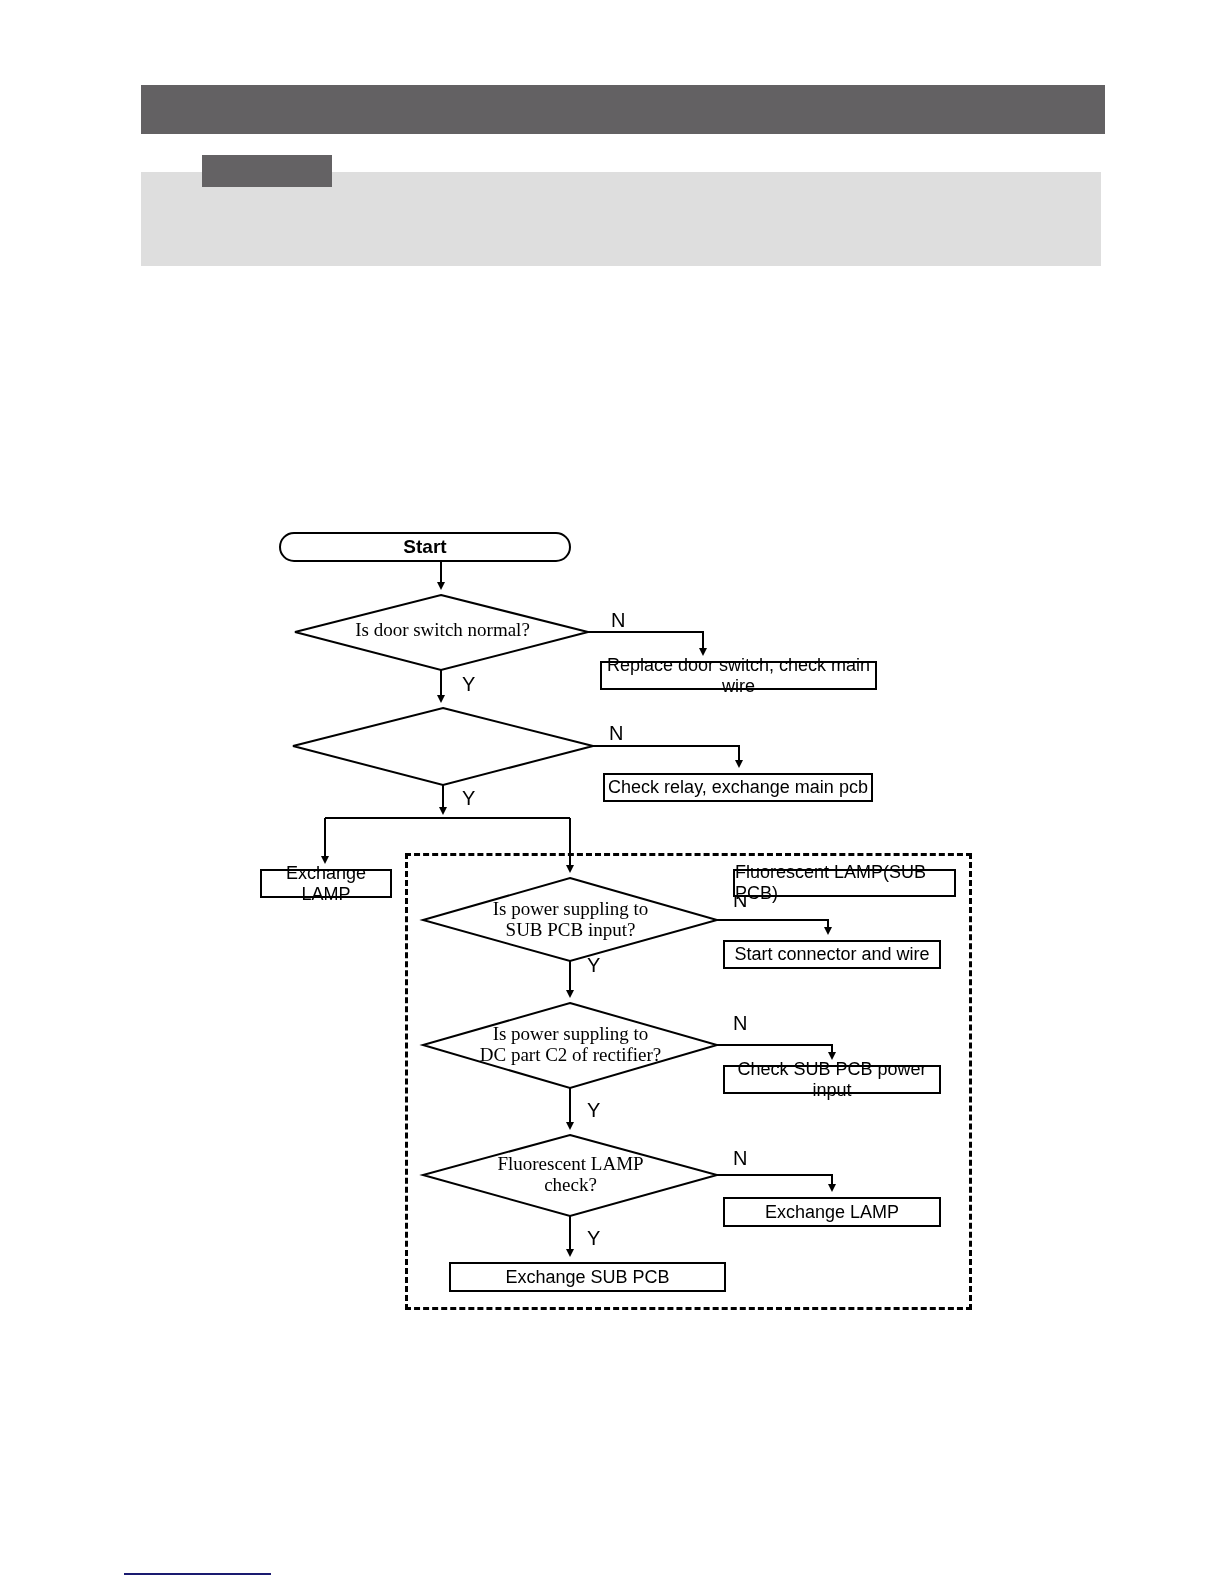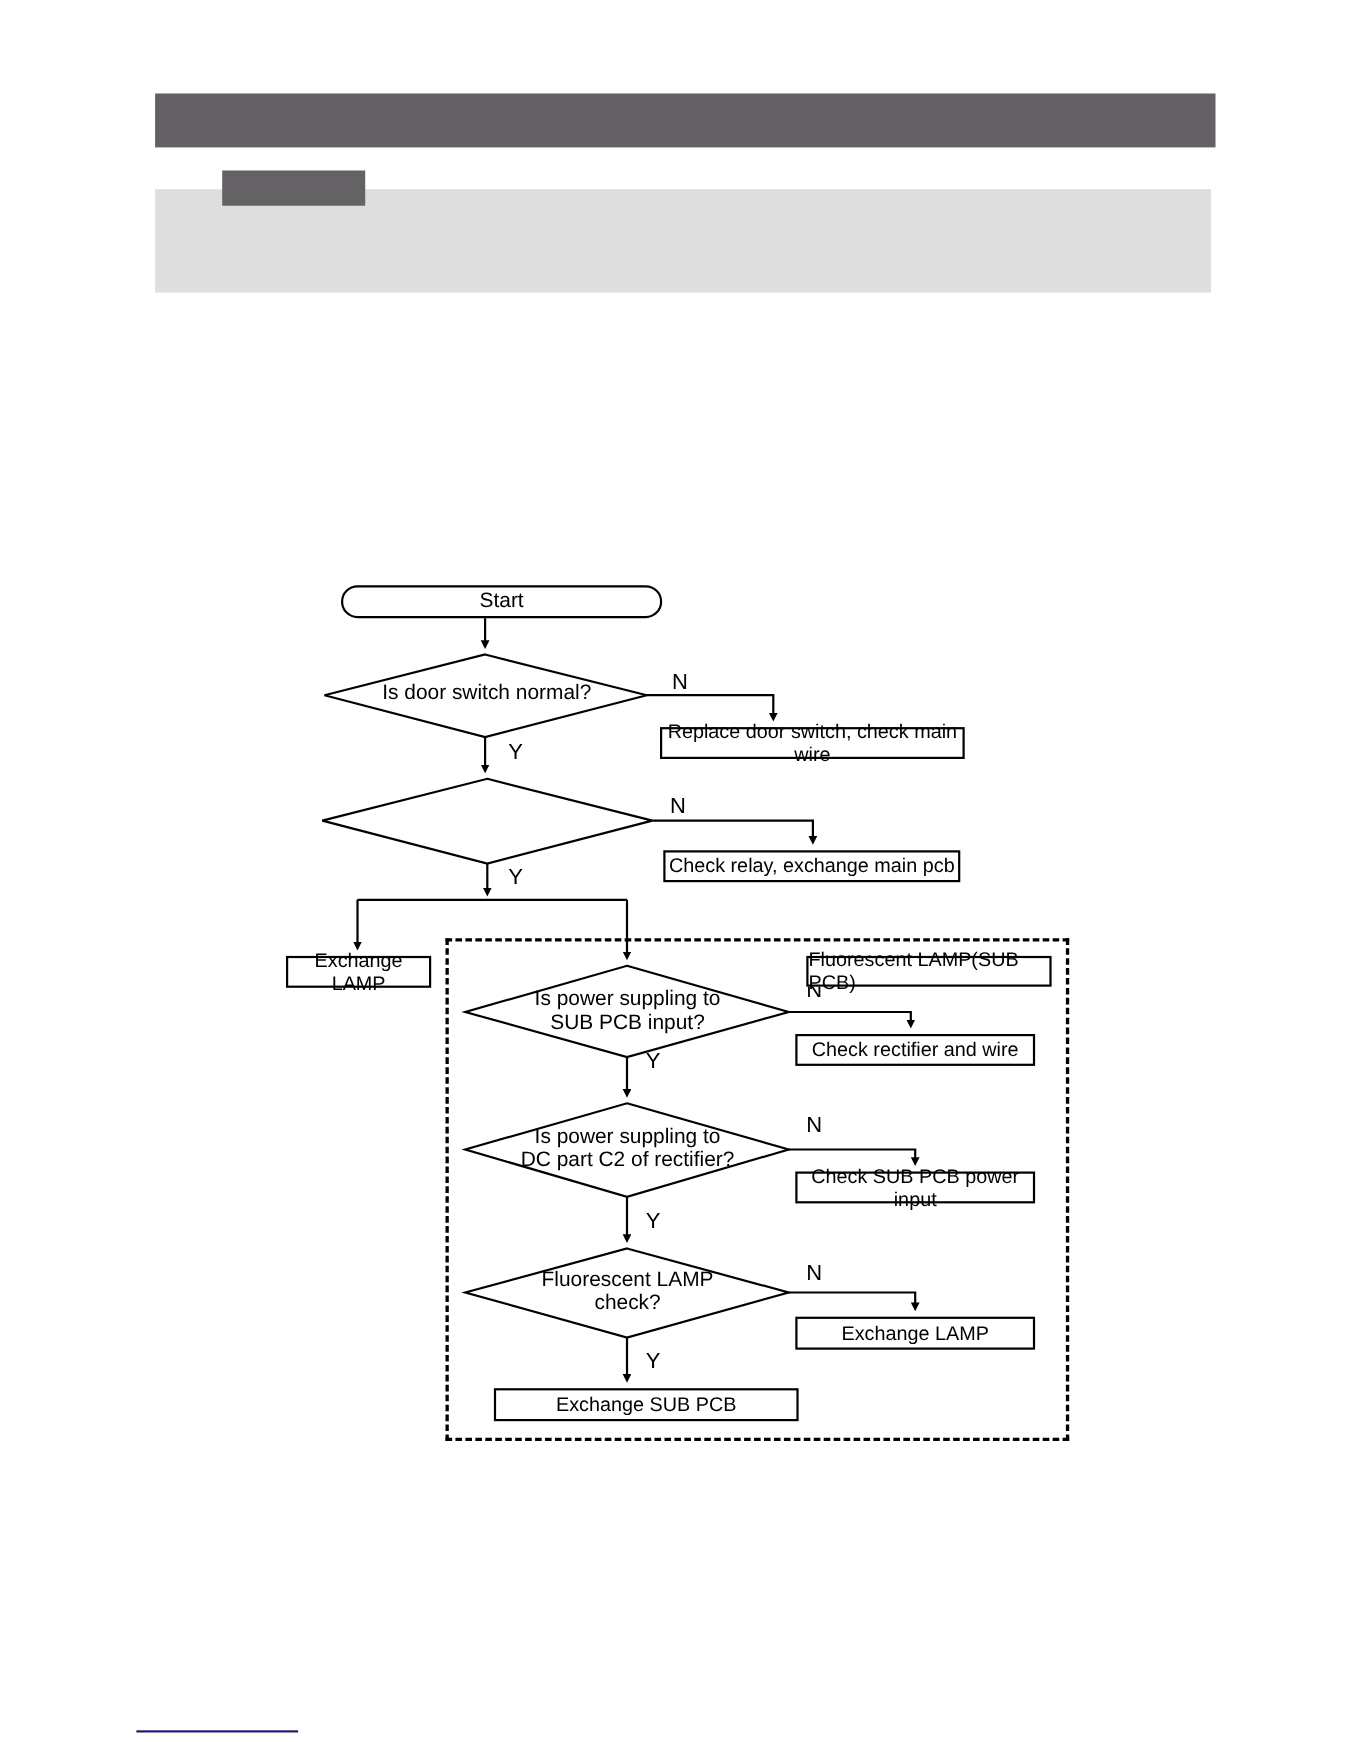--- a/index.html
+++ b/index.html
@@ -17,21 +17,21 @@
   .footer-rule{position:absolute;left:124px;top:1573px;width:147px;height:2px;background:#1a1a70;}
 
   
   .fc{position:absolute;left:0;top:0;width:1224px;height:1584px;pointer-events:none;}
   .node{position:absolute;box-sizing:border-box;display:flex;align-items:center;
         justify-content:center;text-align:center;background:#fff;}
   .terminator{border:2px solid #000;border-radius:16px;font-size:19px;}
   .rect{border:2px solid #000;font-size:18px;}
   .dlabel{position:absolute;display:flex;align-items:center;justify-content:center;
           text-align:center;font-size:19px;line-height:1.12;z-index:2;
-          pointer-events:none;white-space:pre-line;}
+          pointer-events:none;white-space:pre-line;font-family:Liberation Serif, serif;}
   .branch{position:absolute;font-size:20px;line-height:1;}
   .dashbox{position:absolute;box-sizing:border-box;border:3px dashed #000;}
   .grouplabel{position:absolute;box-sizing:border-box;border:2px solid #000;background:#fff;
               display:flex;align-items:center;justify-content:center;font-size:18px;z-index:4;}
   svg.overlay{position:absolute;left:0;top:0;width:1224px;height:1584px;}
 </style>
 </head>
 <body>
 
 <div class="page">
@@ -46,38 +46,38 @@
 
   <div class="hdr-tab">
     <span class="hdr-text" style="left:10px;top:9px;"></span>
   </div>
 
   <div class="fc">
 
     <div class="dashbox" style="left:405px;top:853px;width:567px;height:457px;"></div>
     <div class="grouplabel" style="left:733px;top:828px;width:223px;height:28px;margin-top:41px;">Fluorescent LAMP(SUB PCB)</div>
 
-    <div class="node terminator" style="left:310px;top:532px;width:292px;height:30px;">Start</div>
+    <div class="node terminator" style="left:279px;top:532px;width:292px;height:30px;font-weight:bold;">Start</div>
 
     <div class="dlabel" style="left:300px;top:608px;width:285px;height:44px;">Is door switch normal?</div>
 
 
     <div class="dlabel" style="left:428px;top:895px;width:285px;height:48px;">Is power suppling to
 SUB PCB input?</div>
 
     <div class="dlabel" style="left:428px;top:1020px;width:285px;height:48px;">Is power suppling to
 DC part C2 of rectifier?</div>
 
     <div class="dlabel" style="left:428px;top:1150px;width:285px;height:48px;">Fluorescent LAMP
 check?</div>
 
     <div class="node rect" style="left:603px;top:773px;width:270px;height:29px;">Check relay, exchange main pcb</div>
     <div class="node rect" style="left:600px;top:661px;width:277px;height:29px;">Replace door switch, check main wire</div>
     <div class="node rect" style="left:260px;top:869px;width:132px;height:29px;">Exchange LAMP</div>
-    <div class="node rect" style="left:723px;top:940px;width:218px;height:29px;">Check rectifier and wire</div>
+    <div class="node rect" style="left:723px;top:940px;width:218px;height:29px;">Start connector and wire</div>
     <div class="node rect" style="left:723px;top:1065px;width:218px;height:29px;">Check SUB PCB power input</div>
     <div class="node rect" style="left:723px;top:1197px;width:218px;height:30px;">Exchange LAMP</div>
     <div class="node rect" style="left:433px;top:1262px;width:277px;height:30px;margin-left:16px;">Exchange SUB PCB</div>
 
     <span class="branch" style="left:611px;top:610px;">N</span>
     <span class="branch" style="left:462px;top:674px;">Y</span>
 
     <span class="branch" style="left:609px;top:723px;">N</span>
     <span class="branch" style="left:462px;top:788px;">Y</span>
 

